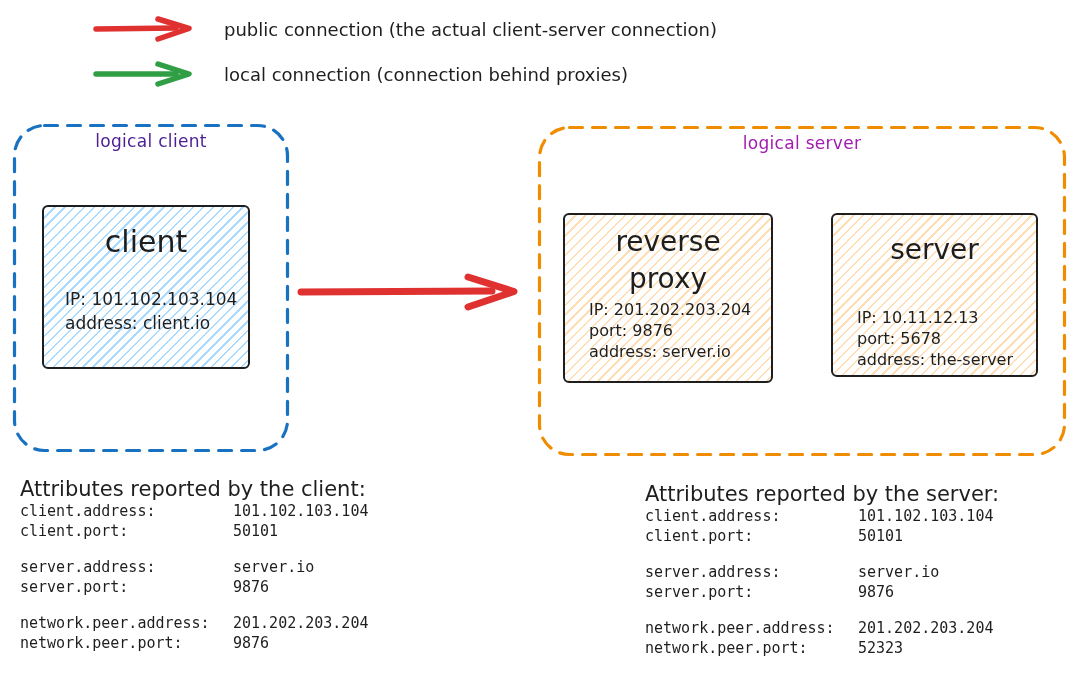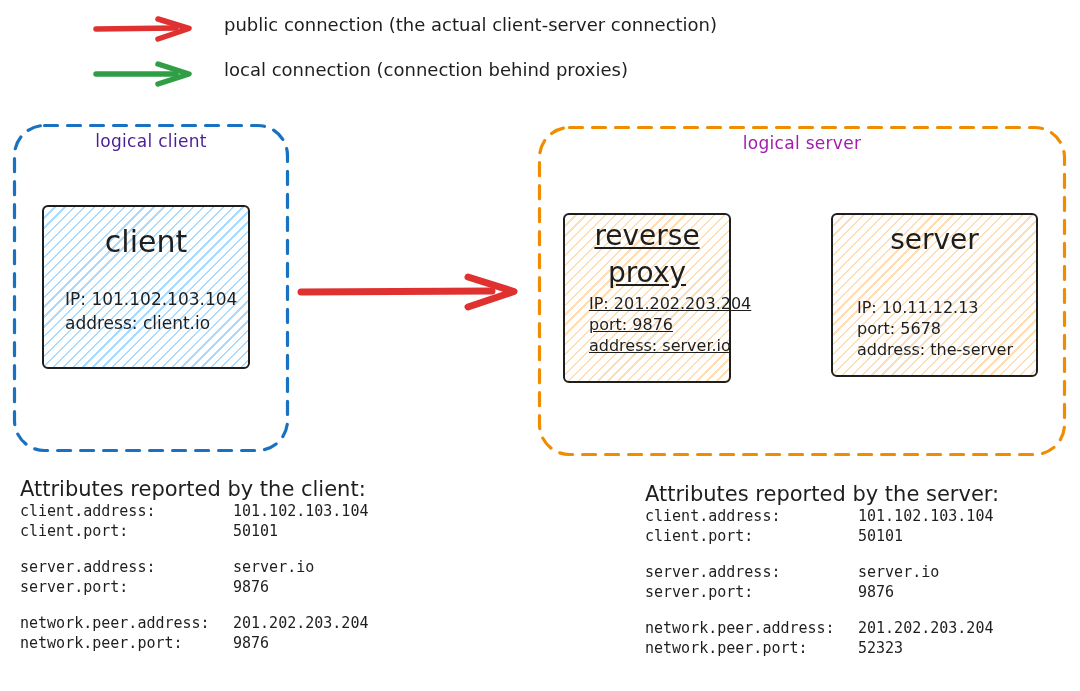--- a/index.html
+++ b/index.html
@@ -8,21 +8,21 @@
     position: relative;
     width: 1080px;
     height: 691px;
     background: #ffffff;
     font-family: "DejaVu Sans", sans-serif;
     color: #1e1e1e;
     overflow: hidden;
   }
 
   
-  .legend-item { position: absolute; display: flex; }
+  .legend-item { position: absolute; display: flex; align-items: center; }
   .legend-item-1 { left: 92px; top: 14px; }
   .legend-item-2 { left: 92px; top: 59px; }
   .legend-arrow { width: 112px; height: 30px; flex: 0 0 auto; }
   .legend-label { margin-left: 20px; font-size: 18px; white-space: nowrap; }
 
   
   .group { position: absolute; }
   .group-frame { position: absolute; left: 0; top: 0; width: 100%; height: 100%; }
   .group-title {
     position: absolute; top: 8px; left: 0; width: 100%;
@@ -49,22 +49,22 @@
   .hachure-orange {
     background-image: repeating-linear-gradient(
       135deg,
       rgba(255, 216, 168, 0.85) 0px, rgba(255, 216, 168, 0.85) 1.6px,
       transparent 1.6px, transparent 7px);
   }
   .node-title { text-align: center; font-size: 28px; line-height: 37px; margin: 0 auto; }
   .client-node { left: 30px; top: 82px; width: 208px; height: 164px; padding-top: 16px; }
   .client-node .node-title { font-size: 30px; }
   .client-node .node-lines { margin-top: 27px; padding-left: 21px; font-size: 17px; line-height: 24px; }
-  .proxy-node { left: 26px; top: 88px; width: 168px; height: 170px; padding-top: 2px; text-decoration: underline; }
-  .server-node { left: 294px; top: 88px; width: 207px; height: 164px; padding-top: 6px; }
+  .proxy-node { left: 26px; top: 88px; width: 210px; height: 170px; padding-top: 8px; }
+  .server-node { left: 294px; top: 88px; width: 207px; height: 164px; padding-top: 16px; }
   .title-area { height: 76px; }
   .node-title.wrap { max-width: 150px; }
   .server-group .node-lines { padding-left: 24px; font-size: 16px; line-height: 21px; }
   .node-lines div { white-space: nowrap; }
 
   
   .main-arrow { position: absolute; left: 296px; top: 272px; width: 226px; height: 40px; }
 
   
   .attrs { position: absolute; }

